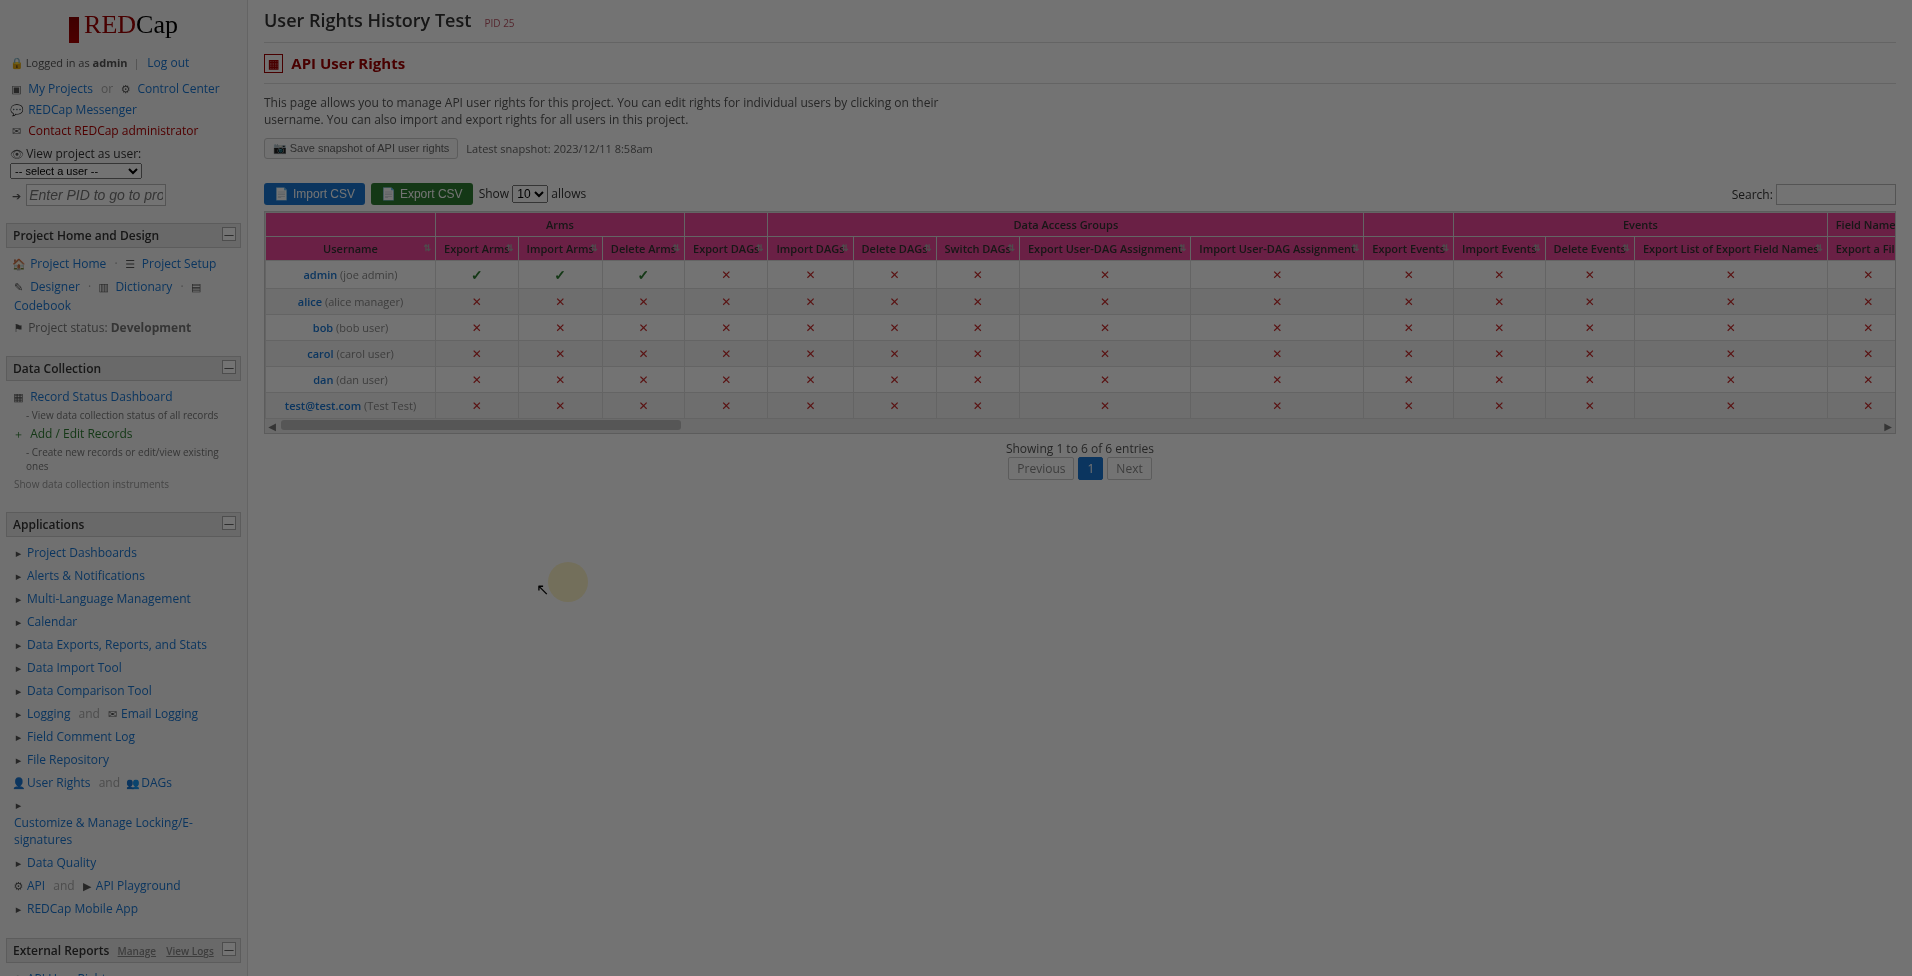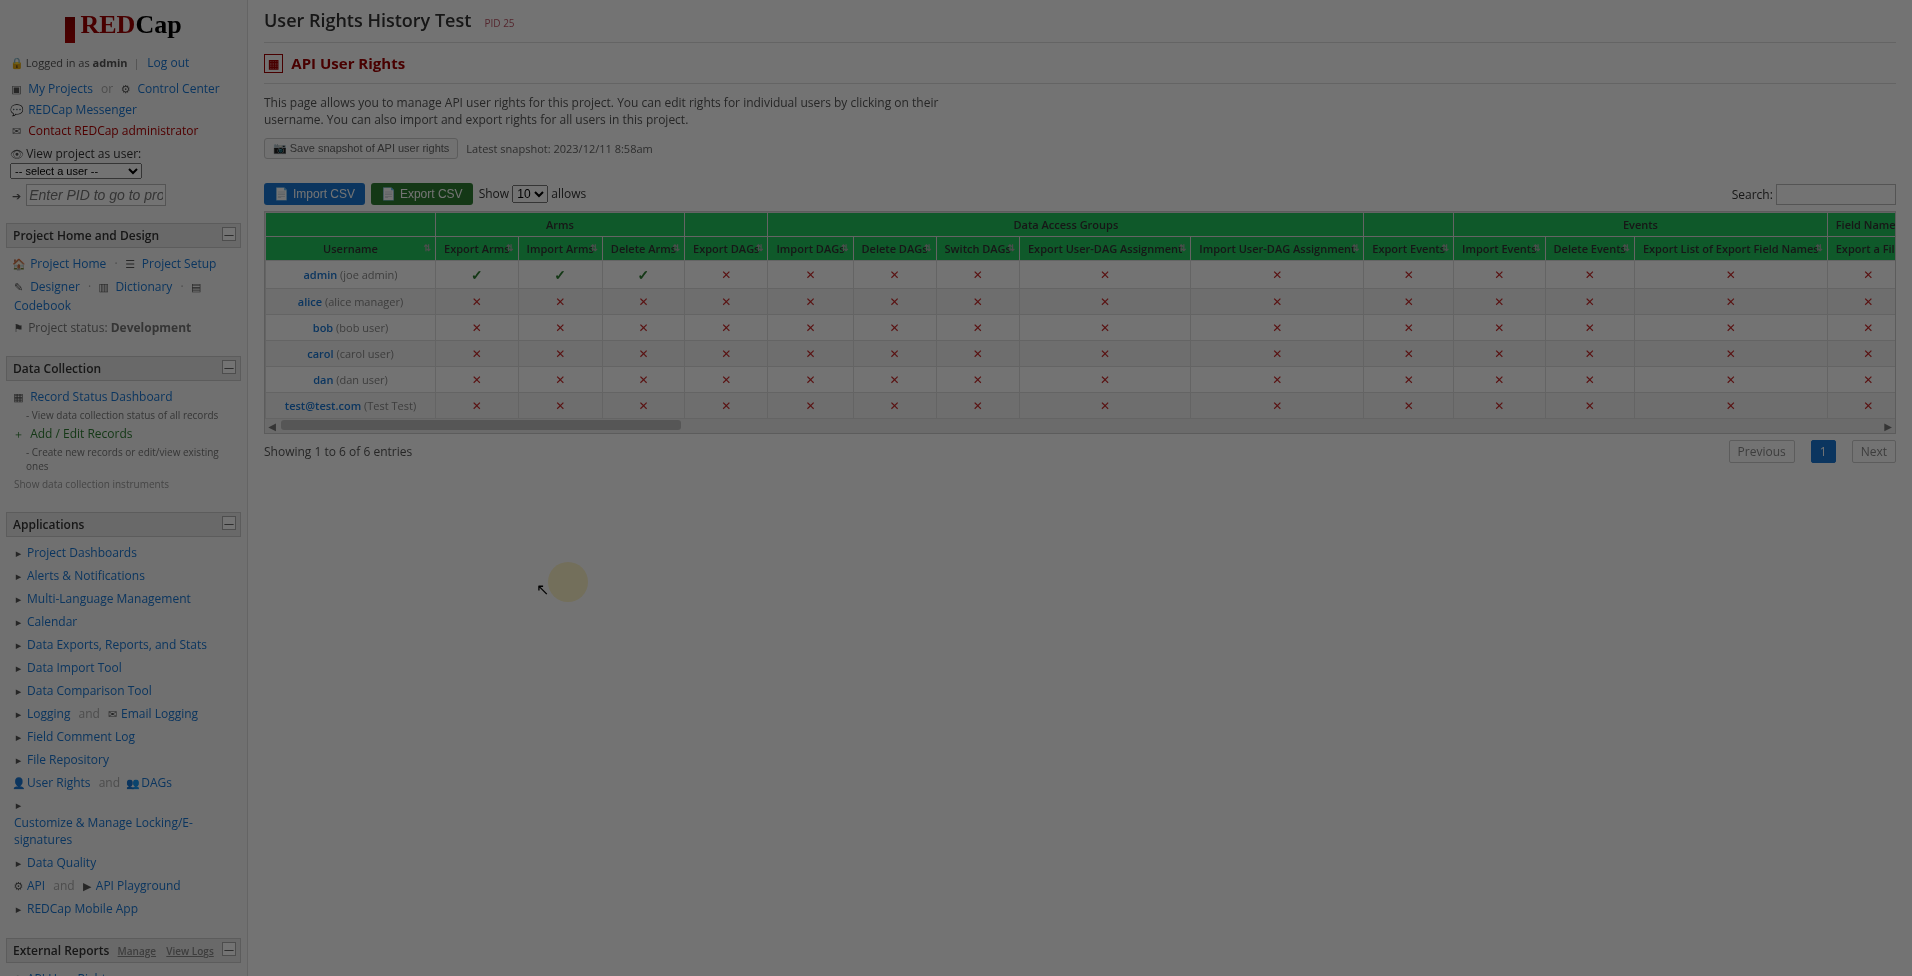--- a/index.html
+++ b/index.html
@@ -6,21 +6,21 @@
 body { font-family: "Open Sans", Arial, sans-serif; font-size: 12px; color: #333; background: #fff; position: relative; }
 .dim-overlay { position: fixed; inset: 0; background: rgba(0,0,0,0.55); z-index: 9999; pointer-events: none; }
 .cursor { position: fixed; left: 536px; top: 578px; z-index: 10000; pointer-events: none; font-size: 16px; color: #000; }
 .cursor-highlight { position: fixed; left: 548px; top: 562px; width: 40px; height: 40px; border-radius: 50%; background: rgba(255,230,120,0.4); z-index: 9998; pointer-events: none; }
 
 .layout { display: flex; min-height: 100vh; }
 .sidebar { width: 248px; flex-shrink: 0; background: #f8f8f8; border-right: 1px solid #ddd; padding: 4px 6px; }
 .main { flex: 1; padding: 8px 16px; overflow: hidden; }
 
 .logo { text-align: center; padding: 6px 0 8px; }
-.logo-text { font-size: 26px; font-weight: 700; color: #a00000; font-family: Georgia, serif; }
+.logo-text { font-size: 26px; font-weight: 400; color: #a00000; font-family: Georgia, serif; }
 .logo-text .cap { color: #000; }
 .logo-square { display: inline-block; width: 10px; height: 26px; background: linear-gradient(#8a0000,#aa0000); margin-right: 2px; vertical-align: middle; }
 
 .user-row { font-size: 11px; color: #555; padding: 2px 4px; margin-bottom: 4px; }
 .user-row a { color: #1976d2; }
 
 .side-link { display: inline-flex; align-items: center; gap: 4px; color: #1976d2; text-decoration: none; font-size: 12px; padding: 1px 2px; }
 .side-link.red { color: #b00000; }
 .side-line { padding: 1px 4px; }
 .side-sep { color: #aaa; margin: 0 3px; }
@@ -55,40 +55,40 @@
 .btn-blue { background: #1976d2; }
 .btn-green { background: #2e7d32; }
 .show-entries { font-size: 12px; color: #333; }
 .show-entries select { font-size: 12px; }
 .search-wrap { margin-left: auto; font-size: 12px; }
 .search-wrap input { border: 1px solid #bbb; padding: 2px 4px; width: 120px; }
 
 .grid-wrap { border: 1px solid #ccc; overflow-x: auto; position: relative; }
 table.rights { border-collapse: collapse; font-size: 11px; width: max-content; min-width: 100%; }
 table.rights th, table.rights td { border: 1px solid #ddd; padding: 4px 8px; text-align: center; vertical-align: middle; }
-table.rights thead th { background: #22c55e; font-weight: 600; }
+table.rights thead th { background: #ec4899; font-weight: 600; }
 th.group-hdr { text-align: left; }
 th.sortable { position: relative; }
 th.sortable::after { content: "⇅"; font-size: 9px; color: #aaa; position: absolute; right: 4px; top: 4px; }
 th.username { width: 170px; }
 td.username { text-align: right; padding-right: 24px; }
 td.username .uname { color: #1976d2; font-weight: 600; }
 td.username .ufull { color: #888; }
 tr.odd td { background: #fff; }
 tr.even td { background: #f4f4f4; }
 .chk { color: #2e7d32; font-size: 14px; font-weight: 700; }
 .x { color: #c62828; font-size: 12px; }
 
 .hscroll-track { background: #eee; height: 14px; position: relative; }
 .hscroll-thumb { position: absolute; left: 16px; top: 1px; height: 10px; width: 400px; background: #bfbfbf; border-radius: 3px; }
 .hscroll-arrow { position: absolute; top: 0; width: 14px; height: 14px; text-align: center; line-height: 14px; color: #777; font-size: 10px; }
 .hscroll-arrow.l { left: 0; } .hscroll-arrow.r { right: 0; }
 
-.table-info { display: flex; justify-content: space-between; align-items: center; margin-top: 6px; font-size: 12px; color: #555; }
-.pager { display: flex; align-items: center; gap: 16px; }
+.table-info { display: flex; justify-content: space-between; align-items: center; margin-top: 6px; font-size: 12px; color: #555; flex-direction: column; }
+.pager { display: flex; align-items: center; gap: 4px; }
 .pager .pg { border: 1px solid #ccc; padding: 2px 8px; color: #888; border-radius: 2px; }
 .pager .pg.active { background: #1976d2; color: #fff; border-color: #1976d2; }
 </style>
 </head>
 <body>
 
 <div class="layout">
 
   <aside class="sidebar">
     <div class="logo">

